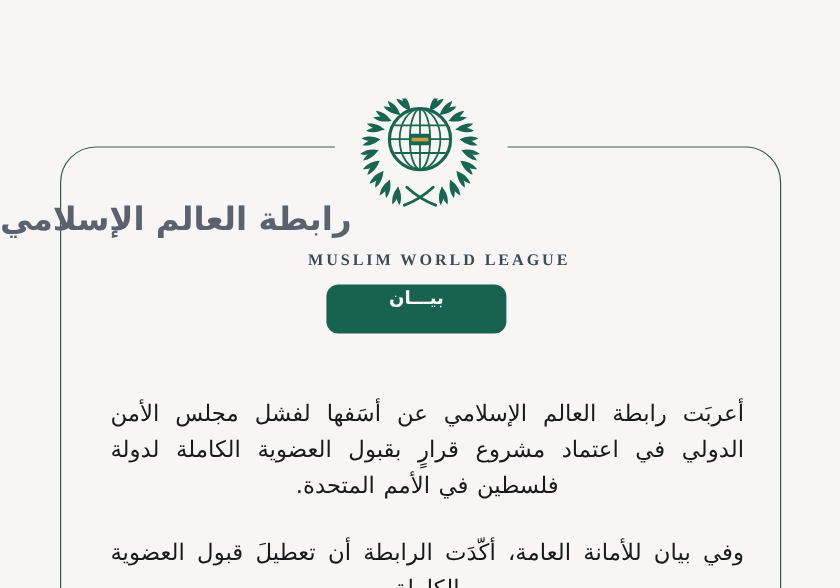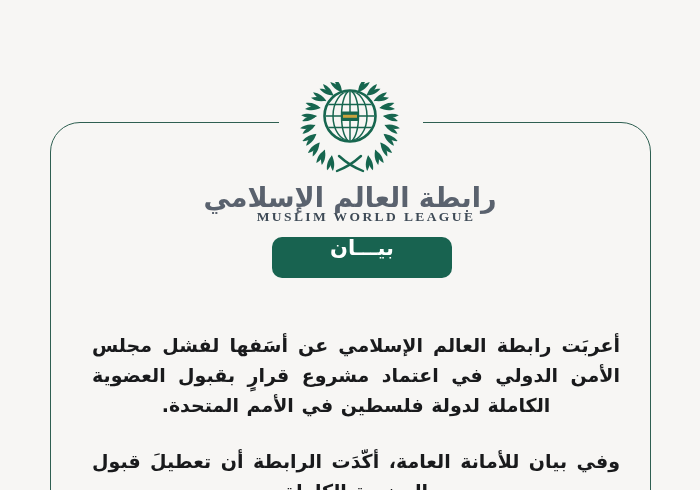--- a/index.html
+++ b/index.html
@@ -37,72 +37,71 @@
     position:absolute;
     left:290px; top:82px;
     width:120px; height:92px;
   }
   .leaf-fill{fill:var(--logo-green);}
   .green-stroke{stroke:var(--logo-green);fill:none;}
   .calligraphy{
     position:absolute;
     left:0; top:168px;
     width:700px;
-    text-align:center;
+    text-align:left;
     direction:rtl;
     font-size:27px;
     font-weight:700;
     color:var(--calligraphy);
     letter-spacing:0;
-    margin-top:14px;
   }
   .english-name{
     position:absolute;
     left:0; top:209px;
     width:700px;
     text-align:center;
     font-family:"Liberation Serif", serif;
     font-size:13.5px;
     font-weight:700;
     letter-spacing:2.4px;
     color:var(--english);
     padding-left:32px;
   }
   .banner{
     position:absolute;
     left:272px; top:237px;
-    width:180px; height:41px;
+    width:150px; height:41px;
     background:var(--banner);
     border-radius:10px;
     color:#ffffff;
     display:flex;
     align-items:center;
     justify-content:center;
-    font-size:21px;
+    font-size:15px;
     font-weight:700;
     direction:rtl;
     padding-bottom:20px;
   }
   .content{
     position:absolute;
     left:92px; top:306px;
     width:528px;
     direction:rtl;
     color:var(--ink);
   }
   .location{
     font-size:18px;
     font-weight:700;
     text-align:right;
     line-height:24px;
   }
   .para{
     margin-top:24px;
     font-size:19px;
-    font-weight:700;
+    font-weight:400;
     line-height:30px;
     text-align:justify;
     text-align-last:center;
     word-spacing:1px;
   }
   .para + .para{margin-top:26px;}
 </style>
 </head>
 <body>
 

